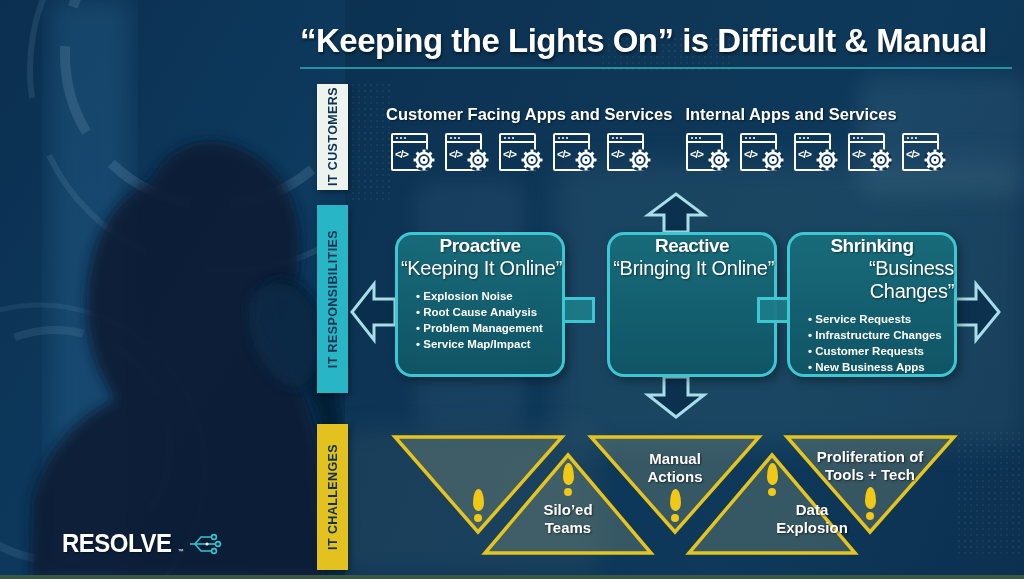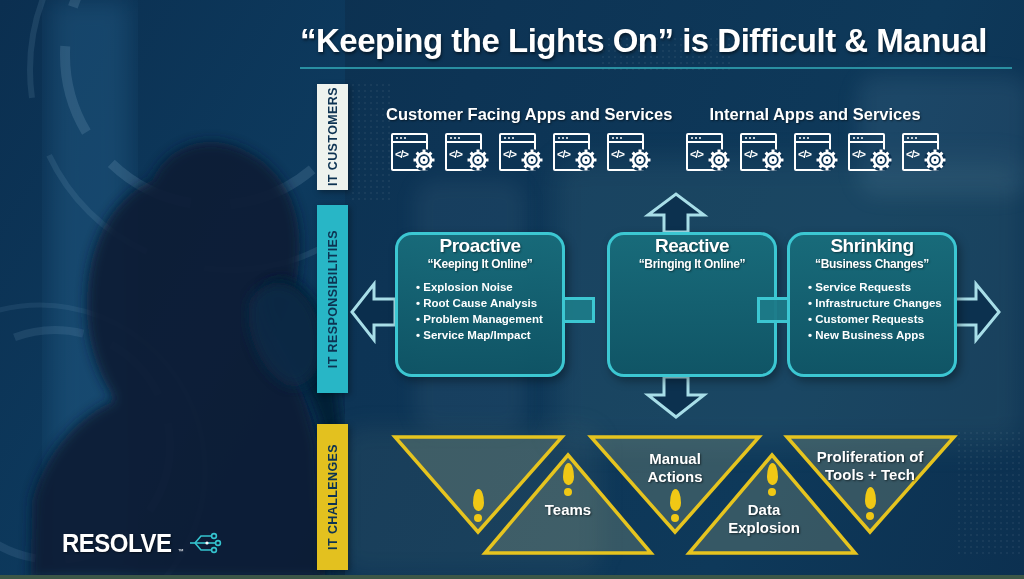--- a/index.html
+++ b/index.html
@@ -33,55 +33,55 @@
   .vbar span{
     writing-mode:vertical-rl;transform:rotate(180deg);
     font-size:12.5px;font-weight:bold;letter-spacing:.4px;color:#0d3352;white-space:nowrap;
   }
   .vbar-cust{top:84px;height:106px;background:#eef3ee;}
   .vbar-resp{top:205px;height:188px;background:#28b6c6;}
   .vbar-chal{top:424px;height:146px;background:#e3c11f;}
   
   .grp-heading{top:105px;width:270px;text-align:center;color:#fff;font-size:16.5px;font-weight:bold;
     text-shadow:1px 1px 2px rgba(0,0,0,0.5);white-space:nowrap;}
-  .gh1{left:386px;} .gh2{left:680px;}
+  .gh1{left:386px;} .gh2{left:656px;}
   .icon-row{top:131px;display:flex;gap:17px;}
   .ir1{left:391px;} .ir2{left:686px;}
   .app-icon{position:relative;width:37px;height:40px;}
   .win{position:absolute;left:0;top:2px;width:33px;height:34px;border:2px solid #fff;border-radius:2px;background:rgba(13,48,80,0.25);}
   .win-bar{height:6px;border-bottom:2px solid #fff;display:flex;align-items:center;gap:2px;padding-left:3px;}
   .win-bar i{width:2px;height:2px;background:#fff;border-radius:50%;}
   .win-code{display:block;margin-top:5px;margin-left:2px;color:#fff;font-size:11px;font-weight:bold;letter-spacing:-1px;}
   .gear{position:absolute;right:-9px;bottom:-2px;width:26px;height:26px;}
   
   .rbox{
     top:232px;width:170px;height:145px;box-sizing:border-box;
     border:3px solid #3cc7d2;border-radius:17px;
     background:linear-gradient(180deg,rgba(24,110,124,0.92),rgba(15,86,102,0.92));
     box-shadow:3px 4px 10px rgba(0,0,0,0.35);
     color:#fff;text-align:center;
   }
   .rb1{left:395px;} .rb2{left:607px;} .rb3{left:787px;}
   .rbox-title{font-size:19px;font-weight:bold;letter-spacing:-0.5px;text-shadow:1px 1px 2px rgba(0,0,0,0.45);}
-  .rbox-sub{font-size:12px;font-weight:bold;letter-spacing:-0.3px;text-shadow:1px 1px 2px rgba(0,0,0,0.45);}
+  .rbox-sub{font-size:20px;font-weight:normal;letter-spacing:-0.3px;text-shadow:1px 1px 2px rgba(0,0,0,0.45);text-align:right;}
   .rbox ul{list-style:none;margin:8px 0 0 0;padding:0 0 0 18px;text-align:left;}
   .rbox li{font-size:11.5px;font-weight:bold;line-height:16px;white-space:nowrap;}
   .rbox li::before{content:"•  ";}
   .conn{top:297px;height:26px;box-sizing:border-box;border:3px solid #3cc7d2;background:rgba(28,122,136,0.95);}
   .c1{left:562px;width:33px;} .c2{left:757px;width:33px;}
   
   .overlay{left:0;top:0;width:1024px;height:579px;pointer-events:none;}
   
   .tri-label{width:150px;text-align:center;color:#fff;font-size:15px;font-weight:bold;line-height:18px;
     text-shadow:1px 1px 2px rgba(0,0,0,0.55);}
   .excl{display:flex;flex-direction:column;align-items:center;width:150px;}
   .excl .drop{width:11px;height:22px;background:#f0c815;border-radius:50% 50% 46% 46% / 62% 62% 38% 38%;}
   .excl .pt{width:8px;height:8px;background:#f0c815;border-radius:50%;margin-top:3px;}
   
-  .logo{left:62px;top:530px;display:flex;align-items:flex-start;gap:6px;}
+  .logo{left:62px;top:530px;display:flex;align-items:center;gap:6px;}
   .logo-text{color:#fff;font-size:24px;font-weight:bold;letter-spacing:-0.5px;transform:scaleY(1.05);text-shadow:1px 1px 2px rgba(0,0,0,0.5);}
   .logo-tm{color:#fff;font-size:6px;align-self:flex-end;margin-bottom:4px;}
   .bottom-line{left:0;top:575px;width:1024px;height:4px;background:#3c5747;}
 </style>
 </head>
 <body>
 
 <div class="canvas">
 
   <svg class="abs photo" viewBox="0 0 345 579">
@@ -456,37 +456,38 @@
   <div class="abs excl" style="left:403px;top:489px;">
       <i class="drop"></i>
       <i class="pt"></i>
     </div>
 
   <div class="abs excl" style="left:493px;top:463px;">
       <i class="drop"></i>
       <i class="pt"></i>
     </div>
   <div class="abs tri-label" style="left:493px;top:501px;">
+    <div>Silo’ed</div>
     <div>Teams</div>
   </div>
 
   <div class="abs tri-label" style="left:600px;top:450px;">
     <div>Manual</div>
     <div>Actions</div>
   </div>
   <div class="abs excl" style="left:600px;top:489px;">
       <i class="drop"></i>
       <i class="pt"></i>
     </div>
 
   <div class="abs excl" style="left:697px;top:463px;">
       <i class="drop"></i>
       <i class="pt"></i>
     </div>
-  <div class="abs tri-label" style="left:689px;top:501px;">
+  <div class="abs tri-label" style="left:737px;top:501px;">
     <div>Data</div>
     <div>Explosion</div>
   </div>
 
   <div class="abs tri-label" style="left:795px;top:448px;">
     <div>Proliferation of</div>
     <div>Tools + Tech</div>
   </div>
   <div class="abs excl" style="left:795px;top:487px;">
       <i class="drop"></i>

